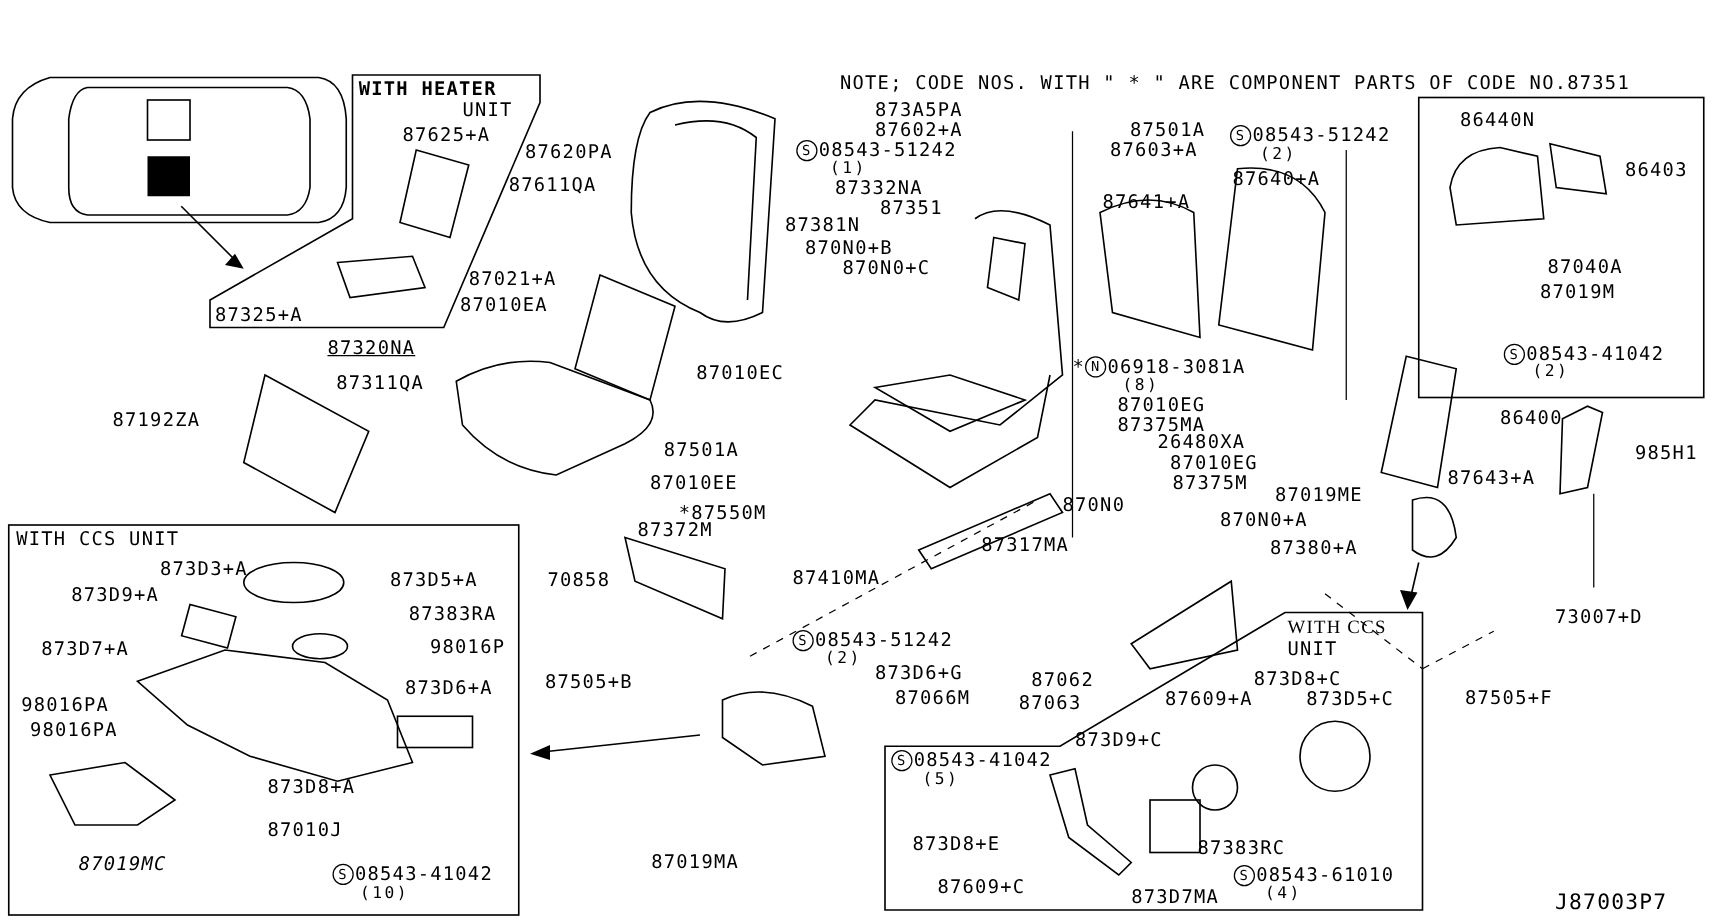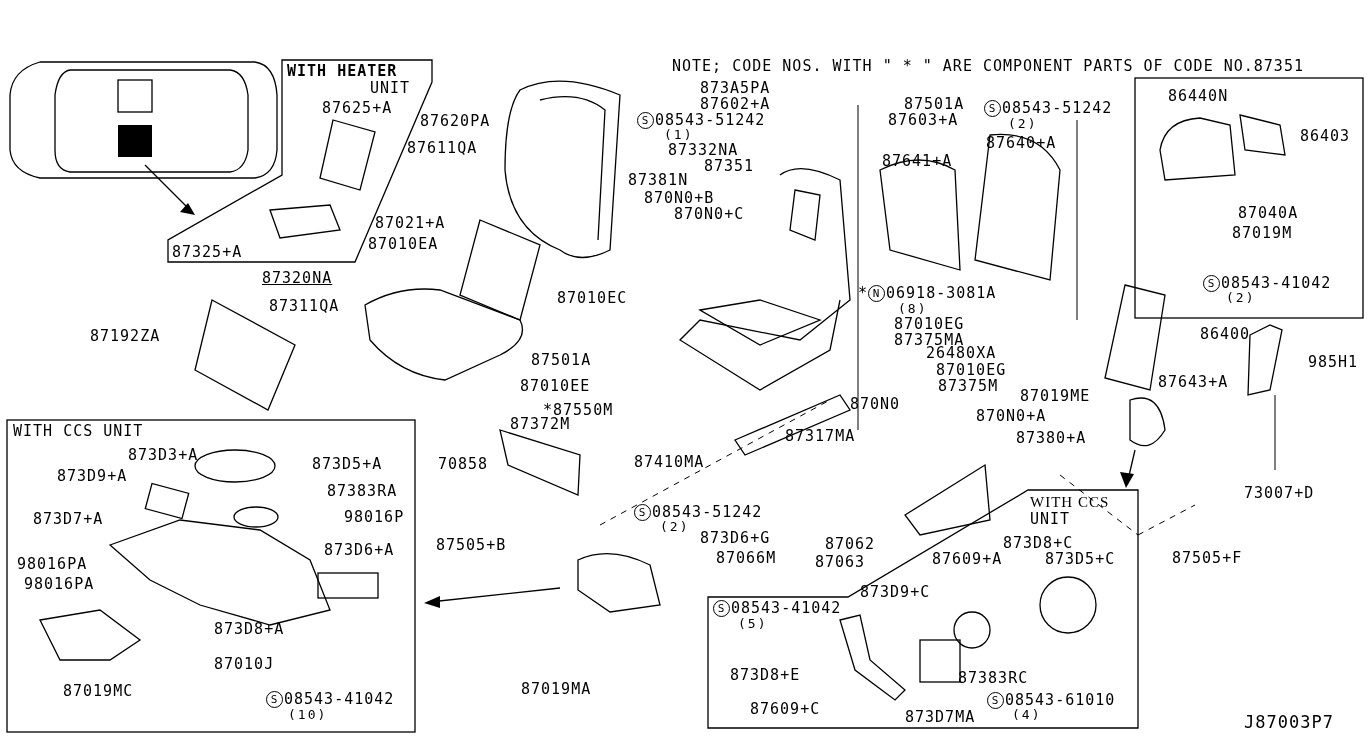--- a/index.html
+++ b/index.html
@@ -166,21 +166,21 @@
 <div class="lbl" style="left:312px;top:456px;">873D5+A</div>
 <div class="lbl" style="left:57px;top:468px;">873D9+A</div>
 <div class="lbl" style="left:33px;top:498px;margin-top:13px;">873D7+A</div>
 <div class="lbl" style="left:327px;top:483px;">87383RA</div>
 <div class="lbl" style="left:344px;top:509px;">98016P</div>
 <div class="lbl" style="left:324px;top:542px;">873D6+A</div>
 <div class="lbl" style="left:17px;top:556px;">98016PA</div>
 <div class="lbl" style="left:24px;top:576px;">98016PA</div>
 <div class="lbl" style="left:214px;top:621px;">873D8+A</div>
 <div class="lbl" style="left:214px;top:656px;">87010J</div>
-<div class="lbl" style="left:63px;top:683px;">87019MC</div>
+<div class="lbl" style="left:63px;top:683px;font-style:italic;">87019MC</div>
 <div class="lbl" style="left:266px;top:691px;"><span class="s-mark">S</span><span>08543-41042</span></div>
 <div class="qty" style="left:288px;top:708px;">(10)</div>
 
 <div class="lbl" style="left:521px;top:681px;">87019MA</div>
 
 <div class="lbl" style="left:1003px;top:535px;">873D8+C</div>
 <div class="lbl" style="left:932px;top:551px;">87609+A</div>
 <div class="lbl" style="left:1045px;top:551px;">873D5+C</div>
 <div class="lbl" style="left:860px;top:584px;">873D9+C</div>
 <div class="lbl" style="left:713px;top:600px;"><span class="s-mark">S</span><span>08543-41042</span></div>

